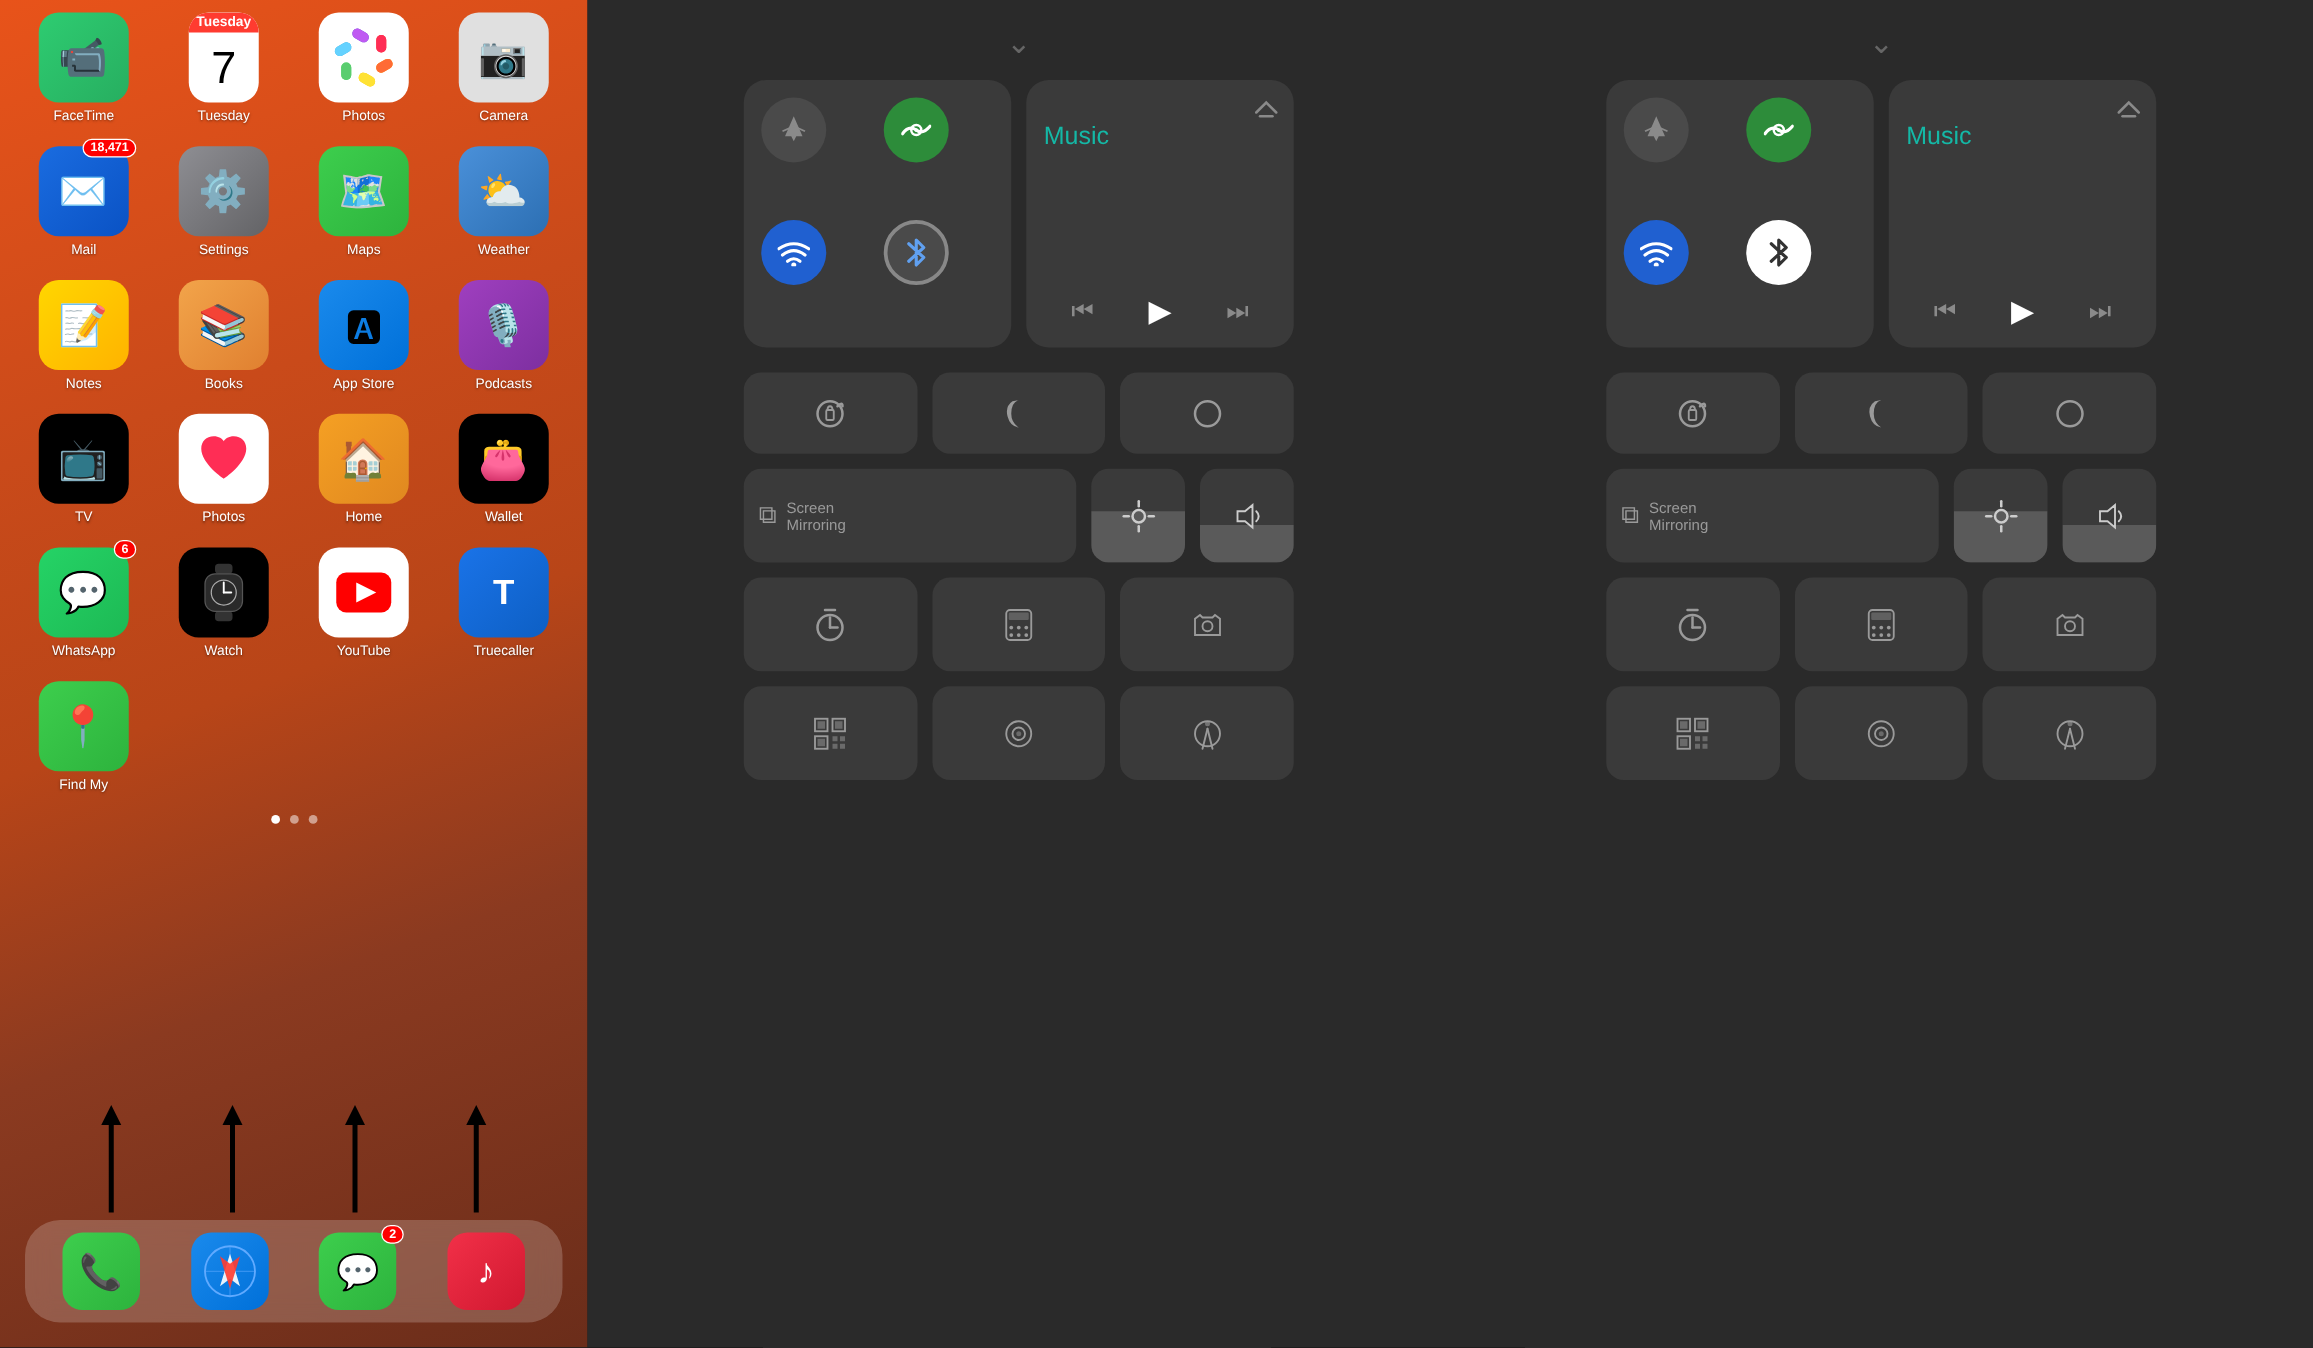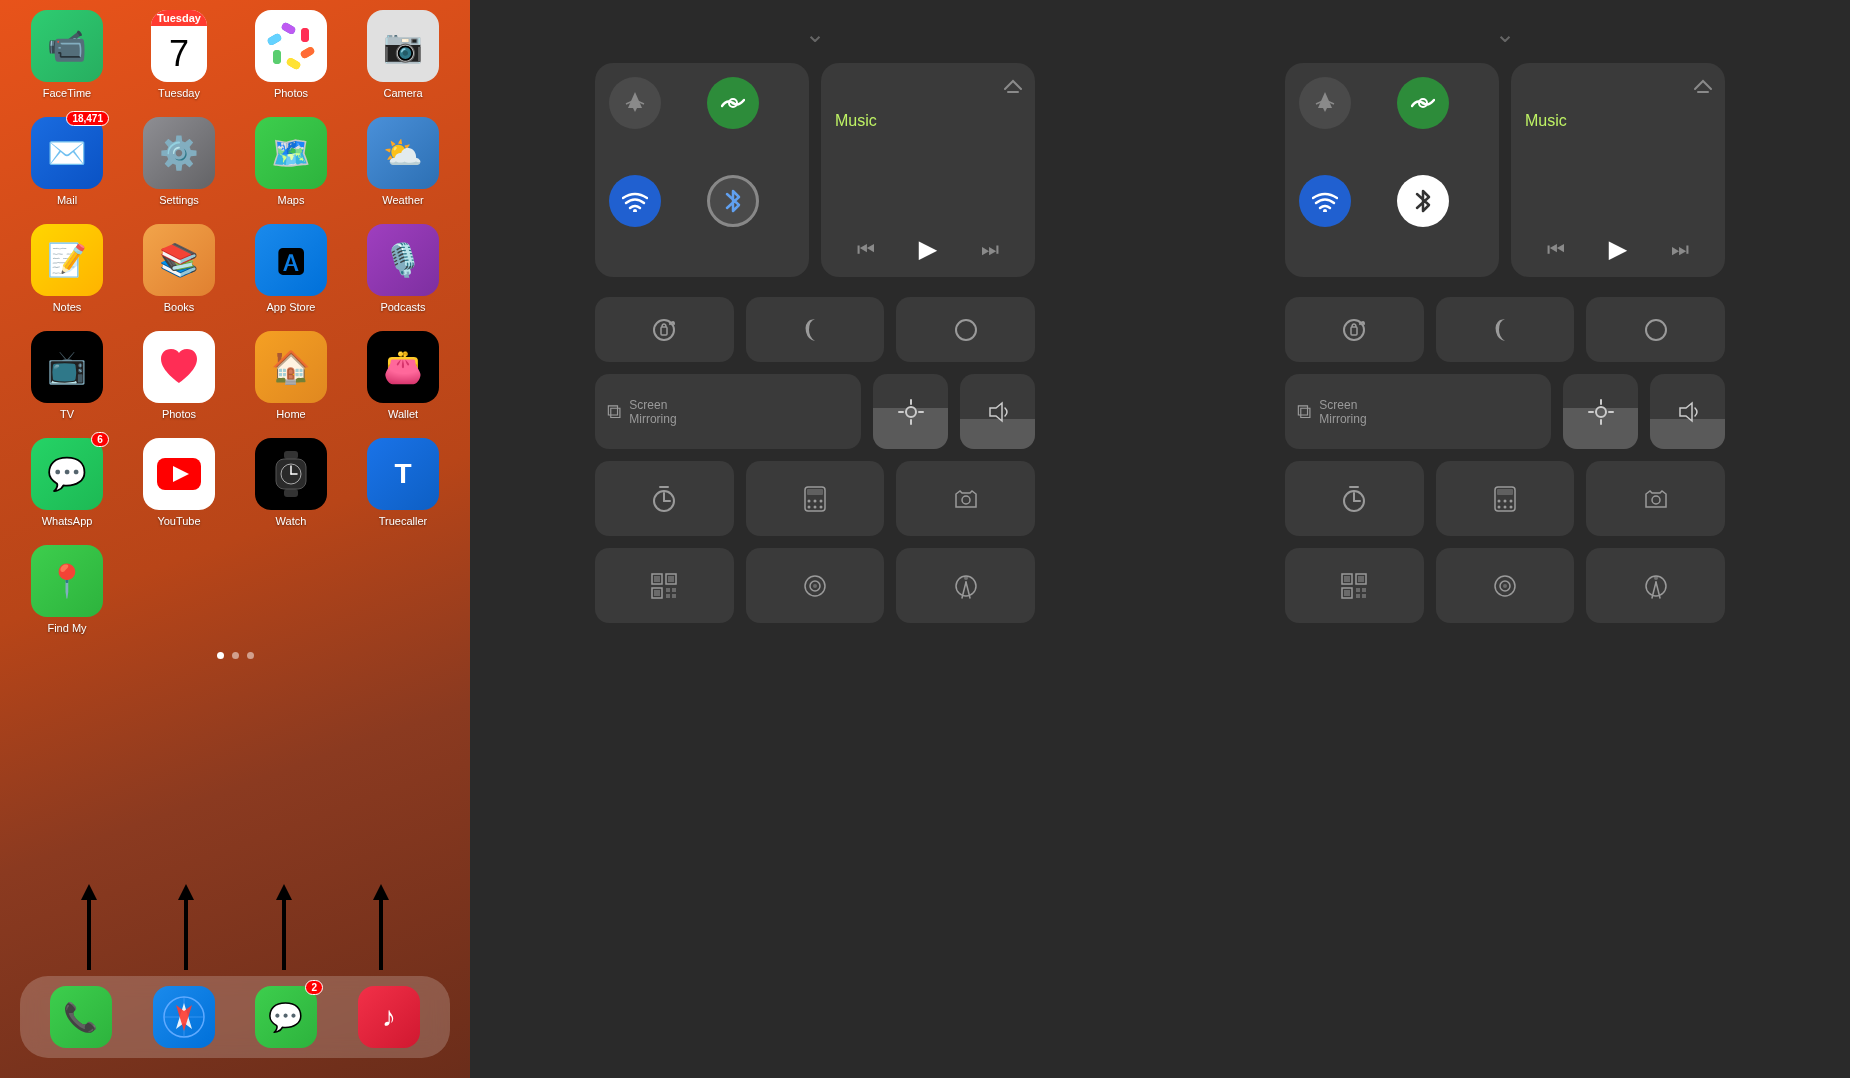--- a/index.html
+++ b/index.html
@@ -191,22 +191,22 @@
       flex-direction: column;
       justify-content: space-between;
       aspect-ratio: 1;
       position: relative;
     }
     .music-airplay {
       position: absolute; top: 12px; right: 12px;
       color: #8a8a8a; font-size: 16px;
     }
     .music-label {
-      color: #bef264; font-size: 16px; font-weight: 500;
-      margin-top: 35px;
+      color: #14b8a6; font-size: 20px; font-weight: 500;
+      margin-top: 20px;
     }
     .music-controls {
       display: flex; justify-content: space-around; align-items: center;
     }
     .music-btn { color: #8a8a8a; font-size: 20px; }
     .music-play { color: white; font-size: 24px; }
 
     
     .small-row {
       display: flex;
@@ -567,48 +567,48 @@
       <span class="app-label">Wallet</span>
     </div>
     <div class="app-item">
       <div class="app-icon icon-whatsapp" style="position:relative;">
         <span style="font-size:32px;">💬</span>
         <span class="badge">6</span>
       </div>
       <span class="app-label">WhatsApp</span>
     </div>
 
-    <div class="app-item">
-      <div class="app-icon">
-        <div class="youtube-inner">
-          <svg width="52" height="40" viewBox="0 0 52 40">
-            <rect width="52" height="40" rx="10" fill="white"></rect>
-            <rect x="4" y="4" width="44" height="32" rx="8" fill="#ff0000"></rect>
-            <polygon points="20,12 36,20 20,28" fill="white"></polygon>
-          </svg>
-        </div>
-      </div>
-      <span class="app-label">YouTube</span>
-    </div>
     <div class="app-item">
       <div class="app-icon">
         <div class="watch-inner">
           <svg width="50" height="50" viewBox="0 0 50 50">
             <rect x="18" y="2" width="14" height="8" rx="3" fill="#333"></rect>
             <rect x="18" y="40" width="14" height="8" rx="3" fill="#333"></rect>
             <rect x="10" y="10" width="30" height="30" rx="8" fill="#2a2a2a" stroke="#555" stroke-width="1"></rect>
             <circle cx="25" cy="25" r="10" fill="none" stroke="#aaa" stroke-width="1"></circle>
             <line x1="25" y1="25" x2="25" y2="17" stroke="white" stroke-width="1.5" stroke-linecap="round"></line>
             <line x1="25" y1="25" x2="31" y2="25" stroke="white" stroke-width="1.5" stroke-linecap="round"></line>
           </svg>
         </div>
       </div>
       <span class="app-label">Watch</span>
     </div>
     <div class="app-item">
+      <div class="app-icon">
+        <div class="youtube-inner">
+          <svg width="52" height="40" viewBox="0 0 52 40">
+            <rect width="52" height="40" rx="10" fill="white"></rect>
+            <rect x="4" y="4" width="44" height="32" rx="8" fill="#ff0000"></rect>
+            <polygon points="20,12 36,20 20,28" fill="white"></polygon>
+          </svg>
+        </div>
+      </div>
+      <span class="app-label">YouTube</span>
+    </div>
+    <div class="app-item">
       <div class="app-icon icon-truecaller">
         <span style="color:white;font-size:28px;font-weight:bold;">T</span>
       </div>
       <span class="app-label">Truecaller</span>
     </div>
     <div class="app-item">
       <div class="app-icon icon-findmy">
         <span style="font-size:32px;">📍</span>
       </div>
       <span class="app-label">Find My</span>

